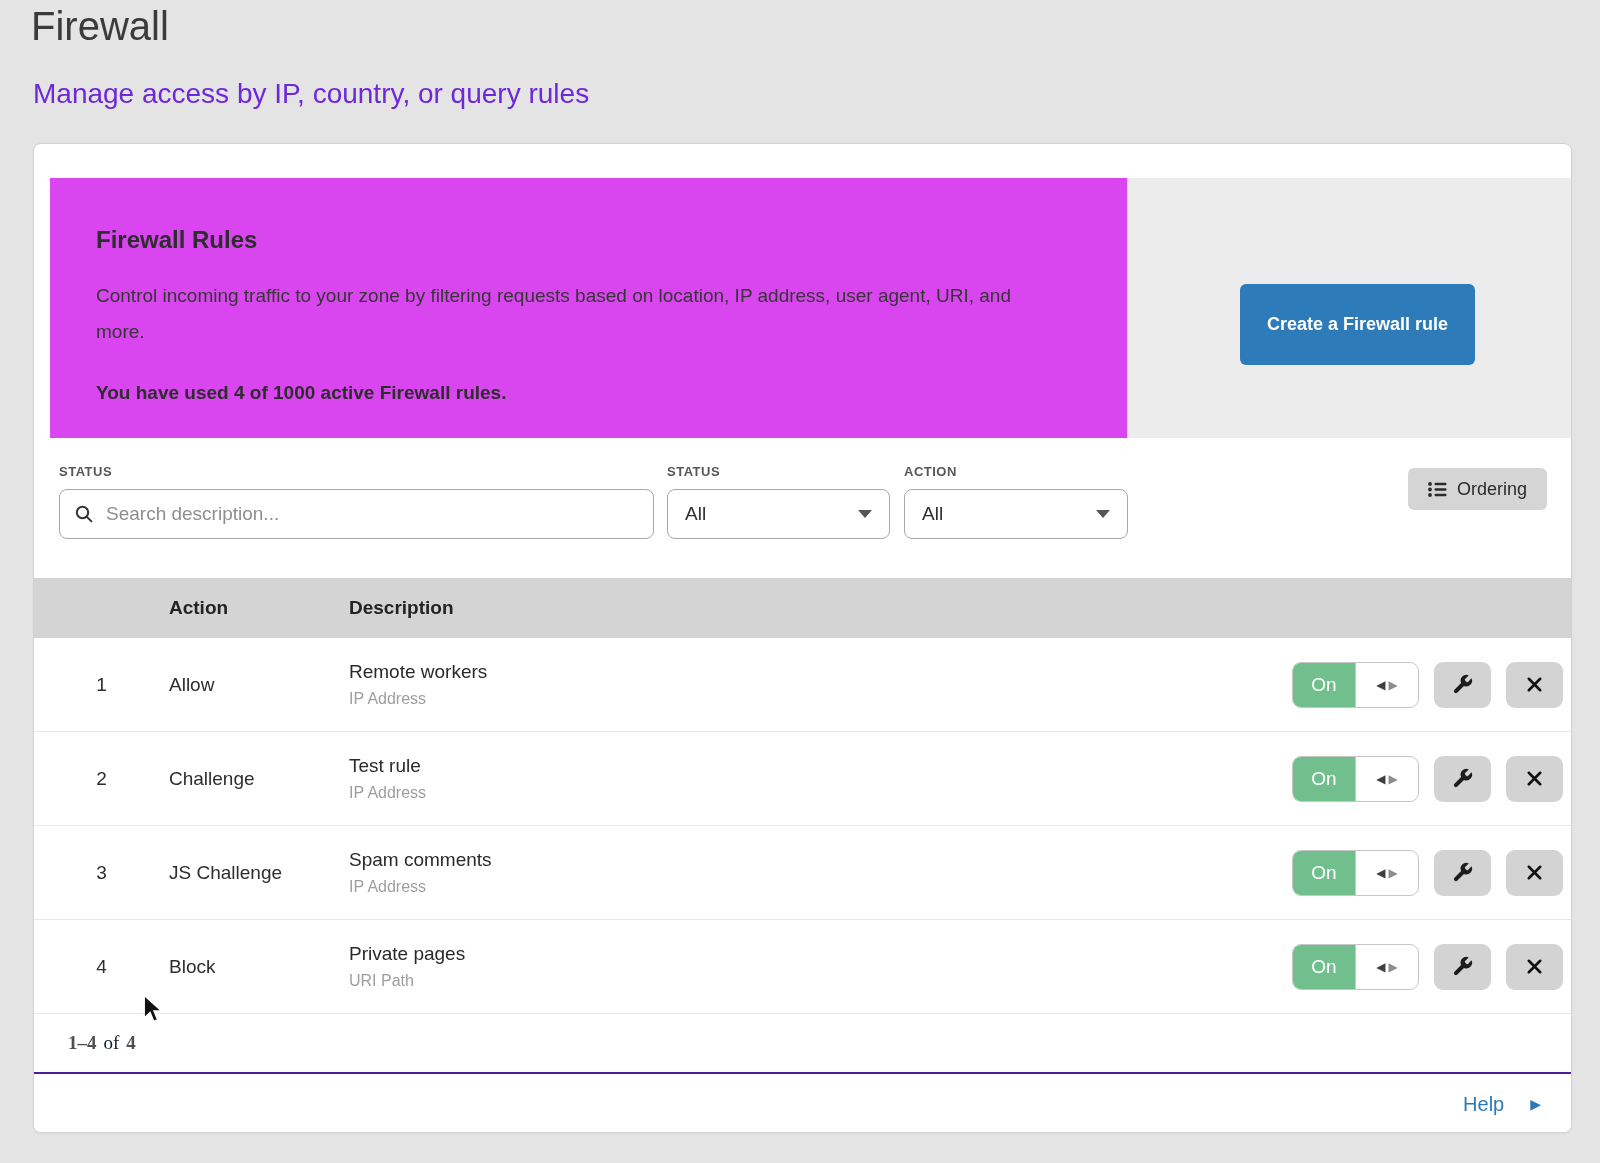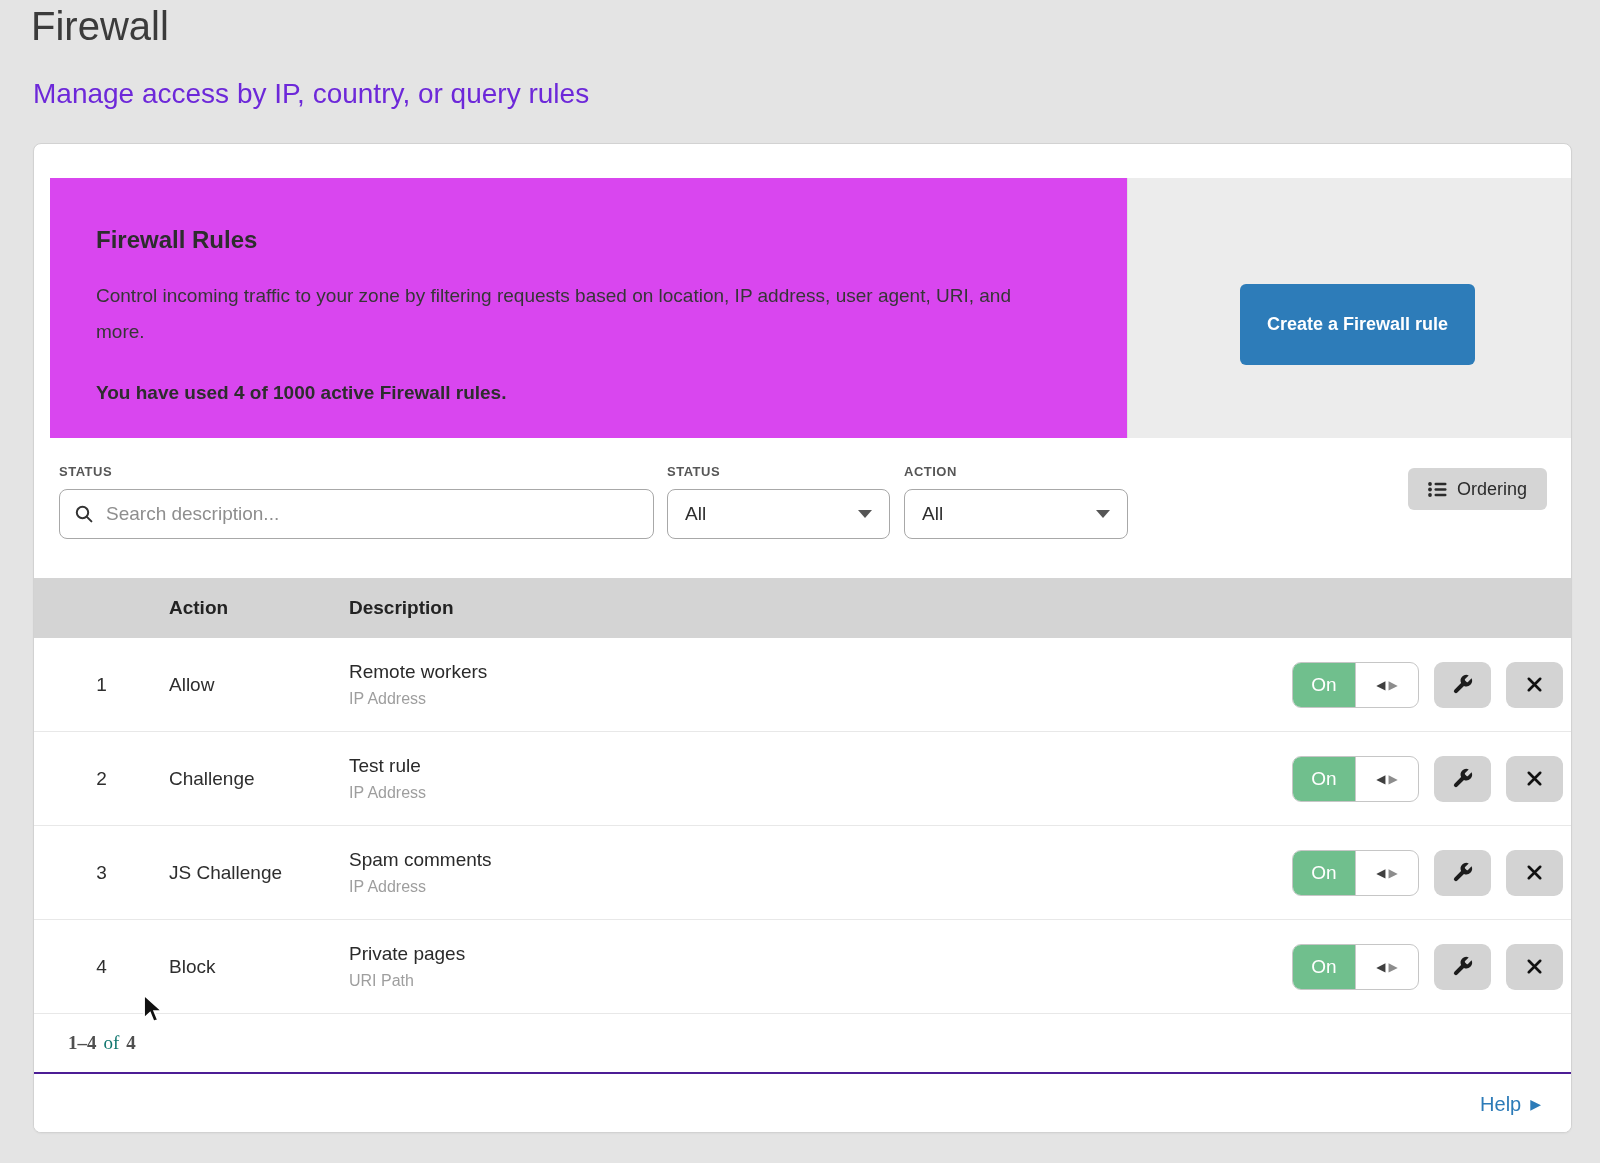--- a/index.html
+++ b/index.html
@@ -68,23 +68,23 @@
   .toggle { width:127px; height:46px; border:1px solid #c6c6c6; border-radius:9px; display:flex; overflow:hidden; background:#fff; cursor:pointer; }
   .toggle-on { width:63px; background:#70bf8d; color:#fff; font-size:19px; display:flex; align-items:center; justify-content:center; border-right:1px solid #c9c9c9; }
   .toggle-handle { flex:1; display:flex; align-items:center; justify-content:center; gap:3px; }
   .arr-left { color:#3f3f3f; font-size:12px; line-height:1; }
   .arr-right { color:#8d8d8d; font-size:12px; line-height:1; }
   .icon-btn { width:57px; height:46px; border:none; border-radius:9px; background:#d3d3d3; display:flex; align-items:center; justify-content:center; cursor:pointer; }
 
   
   .pagination { position:absolute; top:870px; left:0; width:100%; height:60px; display:flex; align-items:center; padding-left:34px; font-size:19px; border-bottom:2px solid #4c1d95; background:#fff;font-family:Liberation Serif, serif; }
   .pag-range, .pag-total { font-weight:700; color:#4f4f4f; }
-  .pag-of { color:#0f766e; margin:0 7px; }
+  .pag-of { color:#0f172a; margin:0 7px; }
   .help-row { position:absolute; top:930px; left:0; width:100%; height:60px; display:flex; align-items:center; justify-content:flex-end; padding-right:30px; background:#fff; }
-  .help-link { display:flex; align-items:center; gap:9px; color:#2c7bb8; font-size:20px; font-weight:500; text-decoration:none; cursor:pointer; }
+  .help-link { display:flex; align-items:center; gap:26px; color:#2c7bb8; font-size:20px; font-weight:500; text-decoration:none; cursor:pointer; }
   .help-arrow { font-size:14px; line-height:1; }
 
   .cursor { position:absolute; left:142px; top:994px; z-index:10; pointer-events:none; }
 </style>
 </head>
 <body>
 
 <h1 class="page-title">Firewall</h1>
 <p class="page-subtitle">Manage access by IP, country, or query rules</p>
 

